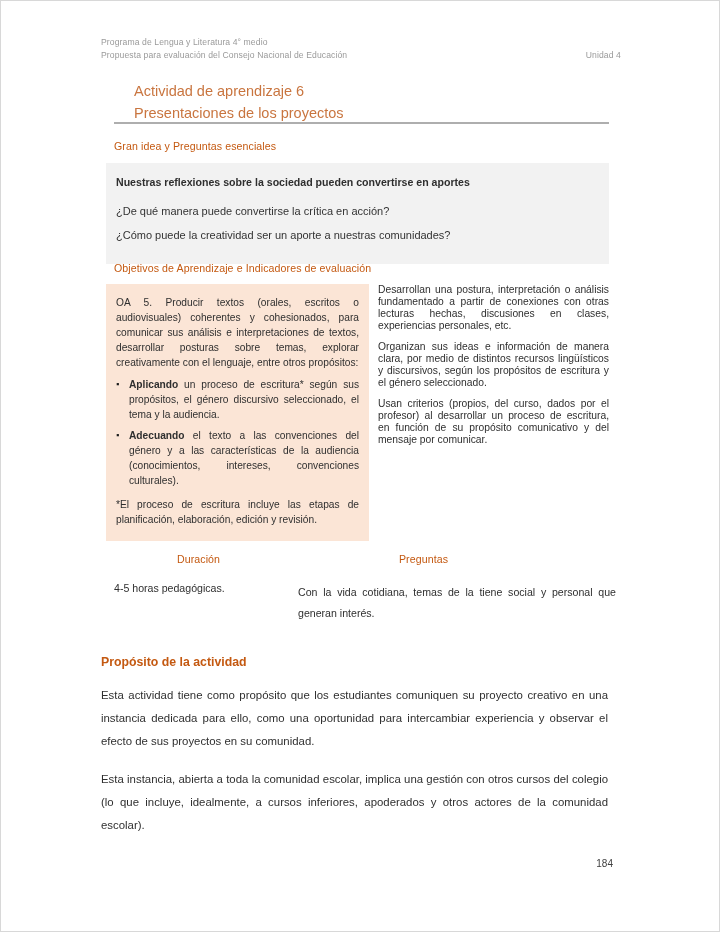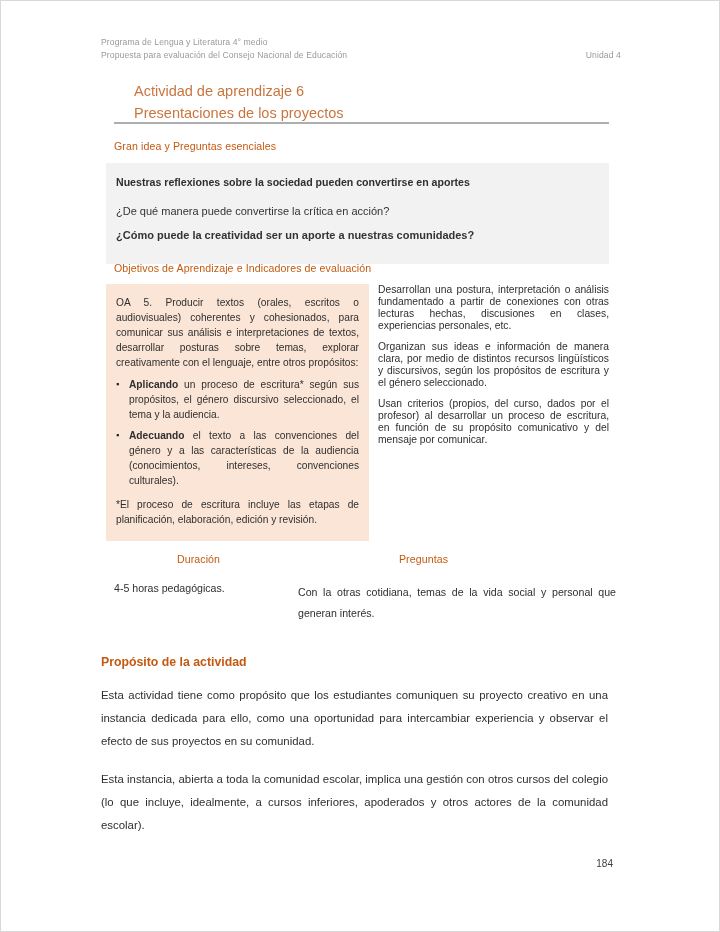--- a/index.html
+++ b/index.html
@@ -45,21 +45,21 @@
     position:absolute; top:162px; left:105px; width:503px;
     background:#f2f2f2;
     padding:13px 12px 14px 10px;
   }
   .gray-box .statement {
     font-weight:bold; color:#2f2f2f; font-size:10.6px; margin-bottom:17px;
   }
   .gray-box .question {
     font-size:11px; color:#333333; margin-bottom:12px;
   }
-  .gray-box .question:last-child { margin-bottom:9px;font-weight:bold; }
+  .gray-box .question:last-child { margin-bottom:9px; }
 
   
   .columns {
     position:absolute; top:283px; left:105px; width:503px;
     display:flex; gap:9px; align-items:stretch;
   }
   .oa-box {
     flex:0 0 263px;
     background:#fbe5d6;
     padding:11px 10px 14px 10px;
@@ -150,21 +150,21 @@
     <div class="indicators">
       <p>Desarrollan una postura, interpretación o análisis fundamentado a partir de conexiones con otras lecturas hechas, discusiones en clases, experiencias personales, etc.</p>
       <p>Organizan sus ideas e información de manera clara, por medio de distintos recursos lingüísticos y discursivos, según los propósitos de escritura y el género seleccionado.</p>
       <p>Usan criterios (propios, del curso, dados por el profesor) al desarrollar un proceso de escritura, en función de su propósito comunicativo y del mensaje por comunicar.</p>
     </div>
   </div>
 
   <div class="section-heading h-duracion">Duración</div>
   <div class="section-heading h-conexiones">Preguntas</div>
   <div class="duracion-value">4-5 horas pedagógicas.</div>
-  <div class="conexiones-value">Con la otras cotidiana, temas de la vida social y personal que generan interés.</div>
+  <div class="conexiones-value">Con la vida cotidiana, temas de la tiene social y personal que generan interés.</div>
 
   <div class="h-proposito">Propósito de la actividad</div>
   <div class="purpose-body">
     <p>Esta actividad tiene como propósito que los estudiantes comuniquen su proyecto creativo en una instancia dedicada para ello, como una oportunidad para intercambiar experiencia y observar el efecto de sus proyectos en su comunidad.</p>
     <p>Esta instancia, abierta a toda la comunidad escolar, implica una gestión con otros cursos del colegio (lo que incluye, idealmente, a cursos inferiores, apoderados y otros actores de la comunidad escolar).</p>
   </div>
 
   <div class="page-number">184</div>
 
 </div>

